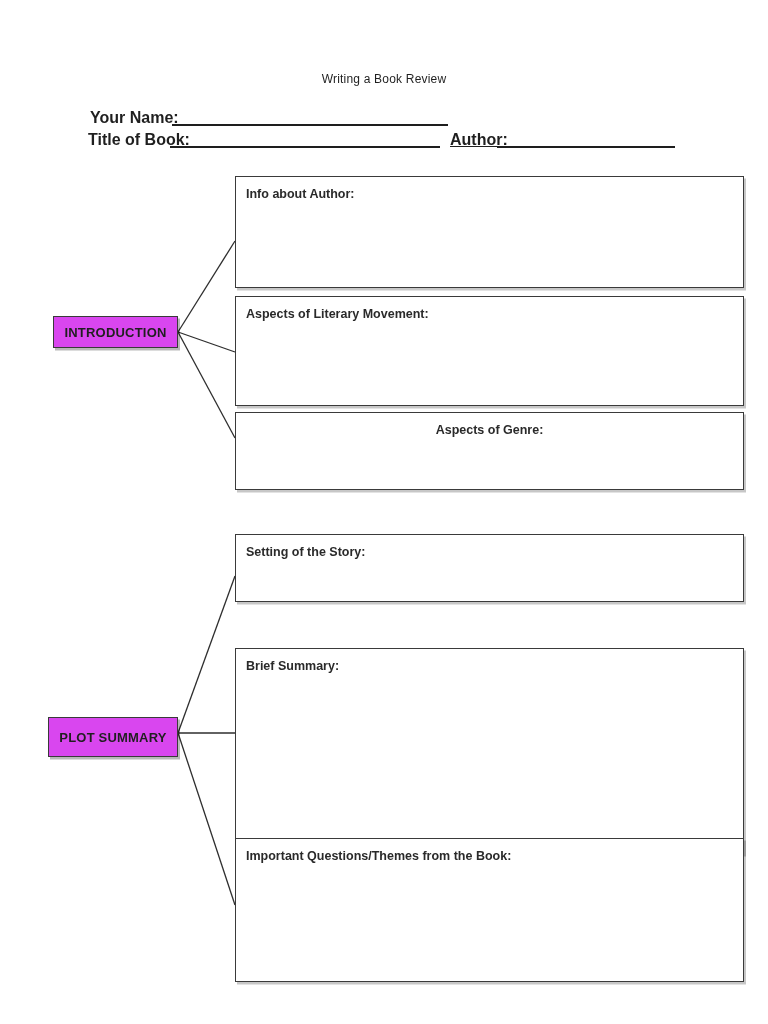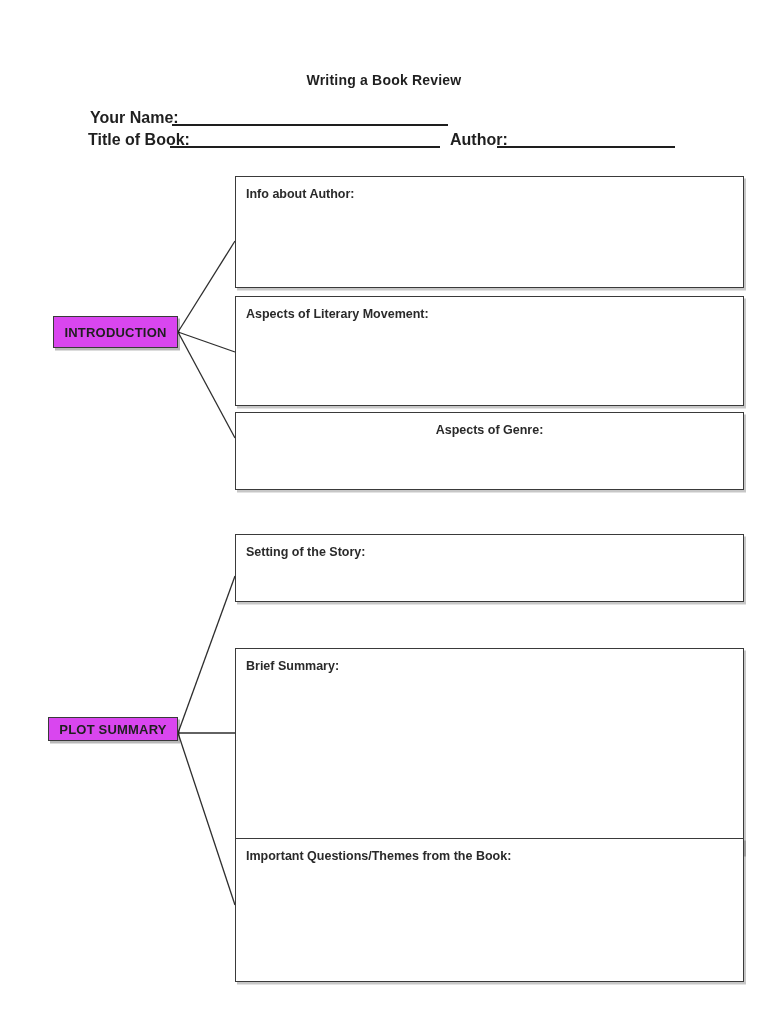--- a/index.html
+++ b/index.html
@@ -12,42 +12,42 @@
   }
   .page {
     position: relative;
     width: 768px; height: 1024px;
     background: #ffffff;
   }
   .doc-title {
     position: absolute;
     top: 72px; left: 0; width: 100%;
     text-align: center;
-    font-size: 14px;
-    font-weight: 700;
+    font-size: 12px;
+    font-weight: 400;
     letter-spacing: 0.2px;
   }
   .field-label {
     position: absolute;
     font-size: 16px;
     font-weight: 700;
     height: 18px;
     line-height: 18px;
     white-space: nowrap;
   }
   .blank-line {
     position: absolute;
     height: 17px;
     border-bottom: 2px solid #1e1e1e;
   }
   #your-name-label   { left: 90px;  top: 109px; }
   #your-name-blank   { left: 172px; top: 109px; width: 276px; }
   #book-title-label  { left: 88px;  top: 131px; }
   #book-title-blank  { left: 170px; top: 131px; width: 270px; }
-  #author-label      { left: 450px; top: 131px; }
+  #author-label      { left: 450px; top: 131px; text-decoration: underline; }
   #author-blank      { left: 497px; top: 131px; width: 178px; }
 
   .connector-svg {
     position: absolute;
     left: 0; top: 0;
     width: 768px; height: 1024px;
     pointer-events: none;
   }
   .connector-svg line {
     stroke: #2e2e2e;
@@ -61,21 +61,21 @@
     box-shadow: 2px 2.5px 0 rgba(0,0,0,0.28);
     display: flex;
     align-items: center;
     justify-content: center;
     font-size: 13px;
     font-weight: 700;
     letter-spacing: 0.2px;
     white-space: nowrap;
   }
   #node-introduction { left: 53px; top: 316px; width: 125px; height: 32px; }
-  #node-plot-summary { left: 48px; top: 717px; width: 130px; height: 24px; }
+  #node-plot-summary { left: 48px; top: 717px; width: 130px; height: 40px; }
 
   .content-box {
     position: absolute;
     left: 235px;
     width: 509px;
     background: #ffffff;
     border: 1.6px solid #3a3a3a;
     box-shadow: 2px 2.5px 0 rgba(0,0,0,0.22);
     padding: 7px 10px;
   }

